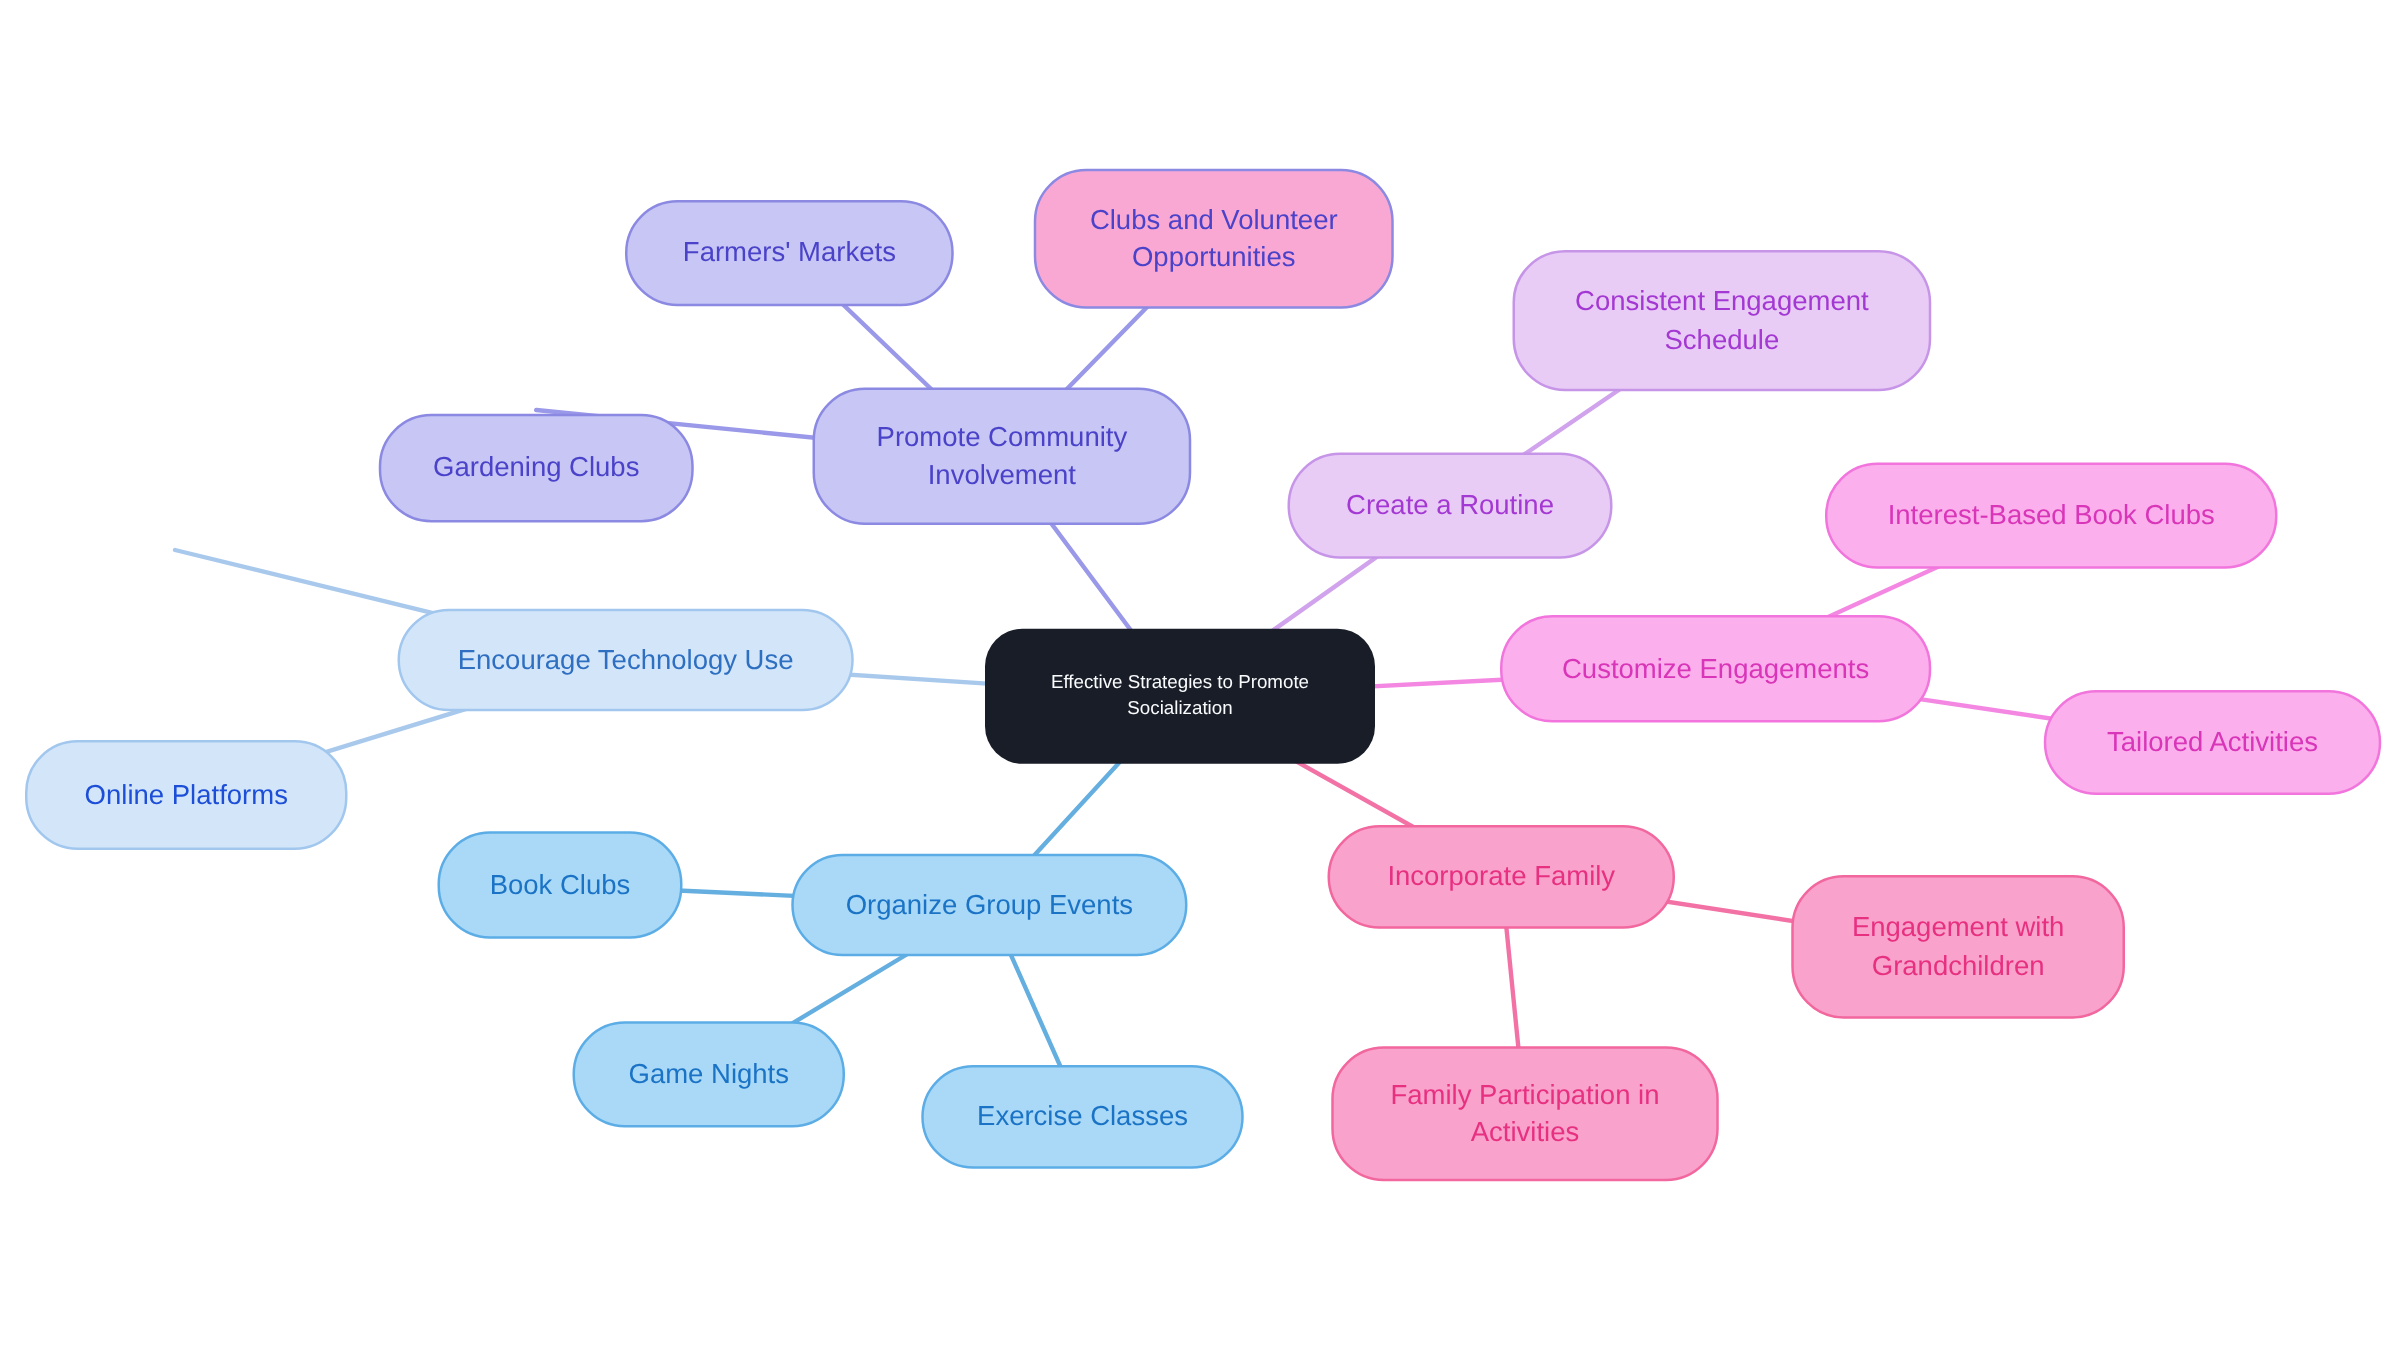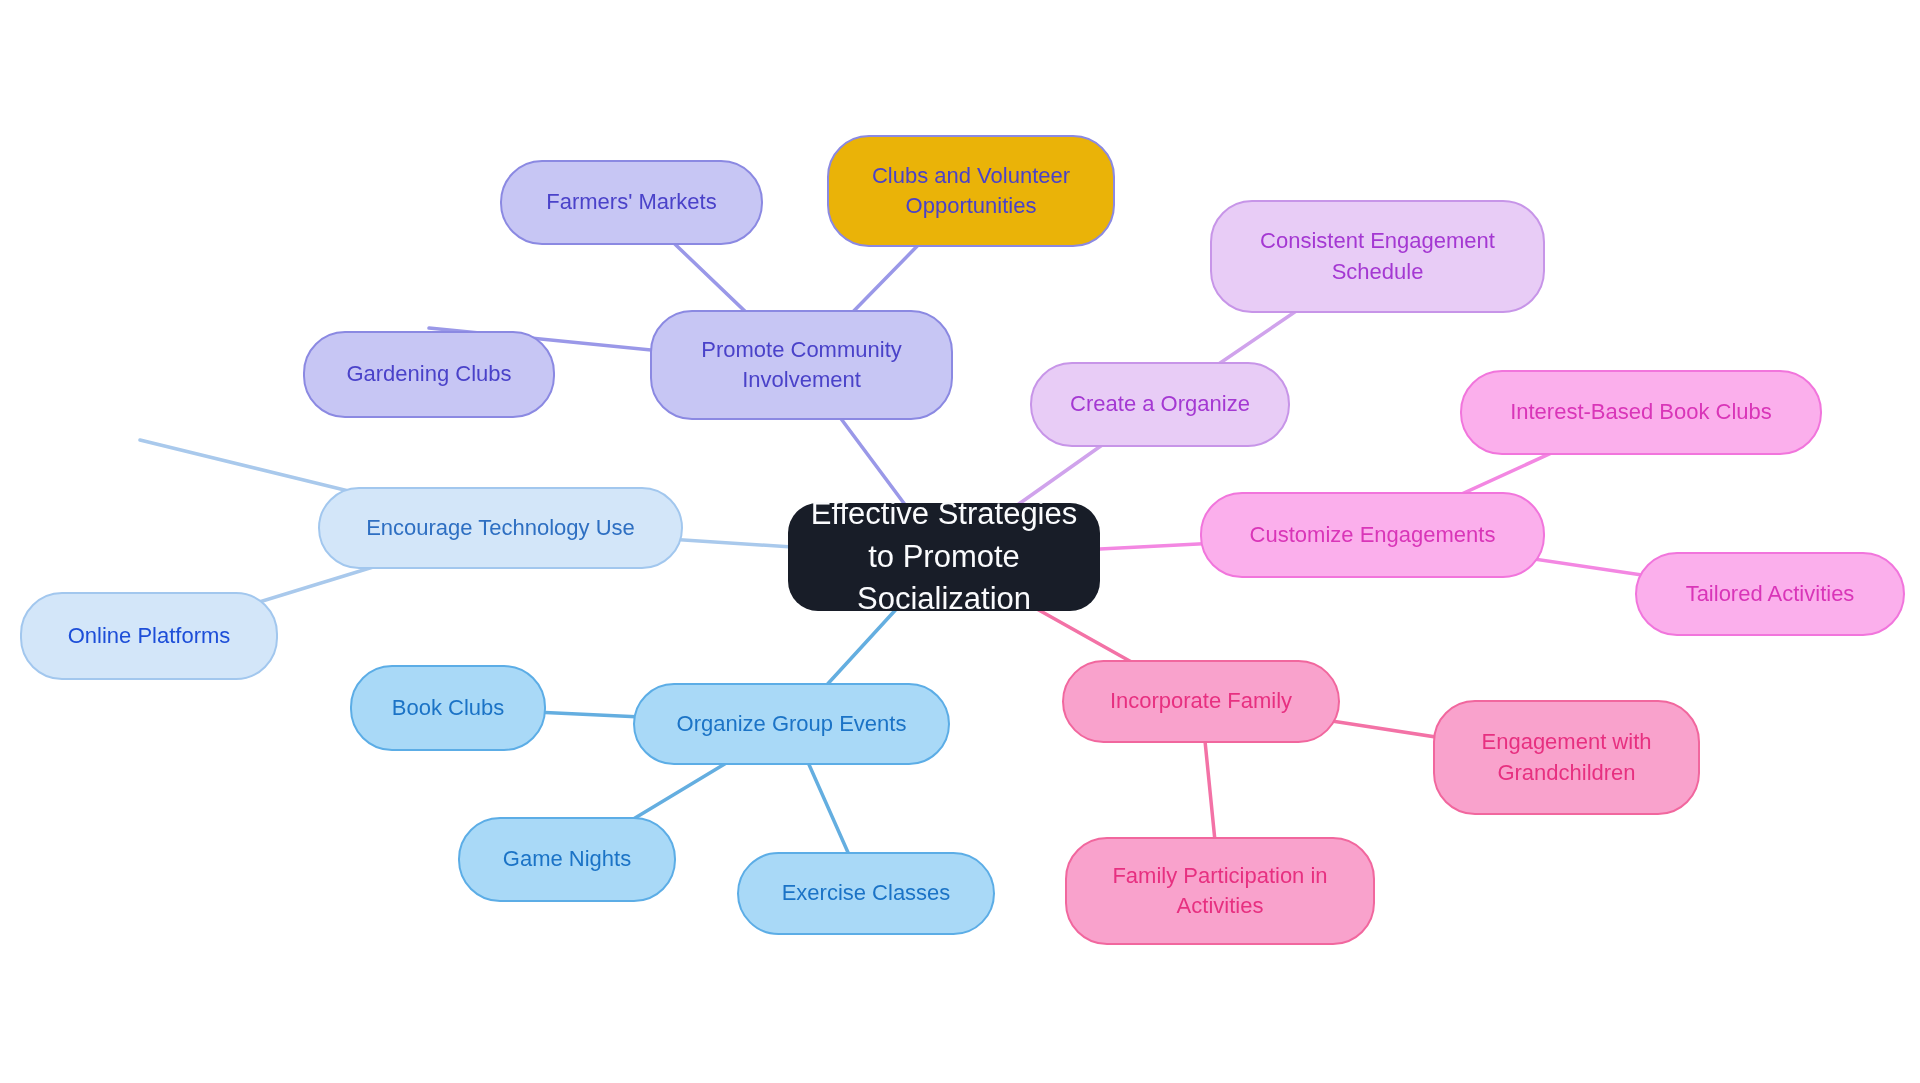--- a/index.html
+++ b/index.html
@@ -37,21 +37,21 @@
     box-sizing: border-box;
     font-size: 22px;
     line-height: 1.38;
     padding: 8px 22px;
     cursor: pointer;
     user-select: none;
   }
   .node-central {
     border-radius: 30px;
     border: none;
-    font-size: 31px;
+    font-size: 15px;
     font-weight: 500;
   }
 </style>
 </head>
 <body>
 
 <div class="canvas">
 
   <svg class="edges" viewBox="0 0 1920 1083" xmlns="http://www.w3.org/2000/svg">
     <line x1="944" y1="557" x2="801" y2="365" style="stroke: rgb(154, 152, 232);"></line>
@@ -79,29 +79,29 @@
     <line x1="500" y1="528" x2="140" y2="440" style="stroke: rgb(169, 201, 236);"></line>
     <line x1="500" y1="528" x2="149" y2="636" style="stroke: rgb(169, 201, 236);"></line>
   </svg>
 
   <div class="node" style="left: 650px; top: 310px; width: 303px; height: 110px; background: rgb(199, 198, 244); border-color: rgb(139, 137, 226); color: rgb(74, 66, 201);">
     <span class="node-label">Promote Community Involvement</span>
   </div>
   <div class="node" style="left: 500px; top: 160px; width: 263px; height: 85px; background: rgb(199, 198, 244); border-color: rgb(139, 137, 226); color: rgb(74, 66, 201);">
     <span class="node-label">Farmers' Markets</span>
   </div>
-  <div class="node" style="left: 827px; top: 135px; width: 288px; height: 112px; background: #eab308; border-color: rgb(139, 137, 226); color: rgb(74, 66, 201);">
+  <div class="node" style="left: 827px; top: 135px; width: 288px; height: 112px; background: #f9a8d4; border-color: rgb(139, 137, 226); color: rgb(74, 66, 201);">
     <span class="node-label">Clubs and Volunteer Opportunities</span>
   </div>
   <div class="node" style="left: 303px; top: 285px; width: 252px; height: 87px; background: rgb(199, 198, 244); border-color: rgb(139, 137, 226); color: rgb(74, 66, 201); margin-top: 46px;">
     <span class="node-label">Gardening Clubs</span>
   </div>
 
   <div class="node" style="left: 1030px; top: 362px; width: 260px; height: 85px; background: rgb(232, 204, 246); border-color: rgb(199, 149, 232); color: rgb(164, 56, 210);">
-    <span class="node-label">Create a Organize</span>
+    <span class="node-label">Create a Routine</span>
   </div>
   <div class="node" style="left: 1210px; top: 200px; width: 335px; height: 113px; background: rgb(232, 204, 246); border-color: rgb(199, 149, 232); color: rgb(164, 56, 210);">
     <span class="node-label">Consistent Engagement Schedule</span>
   </div>
 
   <div class="node" style="left: 1200px; top: 492px; width: 345px; height: 86px; background: rgb(251, 175, 236); border-color: rgb(241, 117, 220); color: rgb(217, 53, 184);">
     <span class="node-label">Customize Engagements</span>
   </div>
   <div class="node" style="left: 1460px; top: 370px; width: 362px; height: 85px; background: rgb(251, 175, 236); border-color: rgb(241, 117, 220); color: rgb(217, 53, 184);">
     <span class="node-label">Interest-Based Book Clubs</span>

